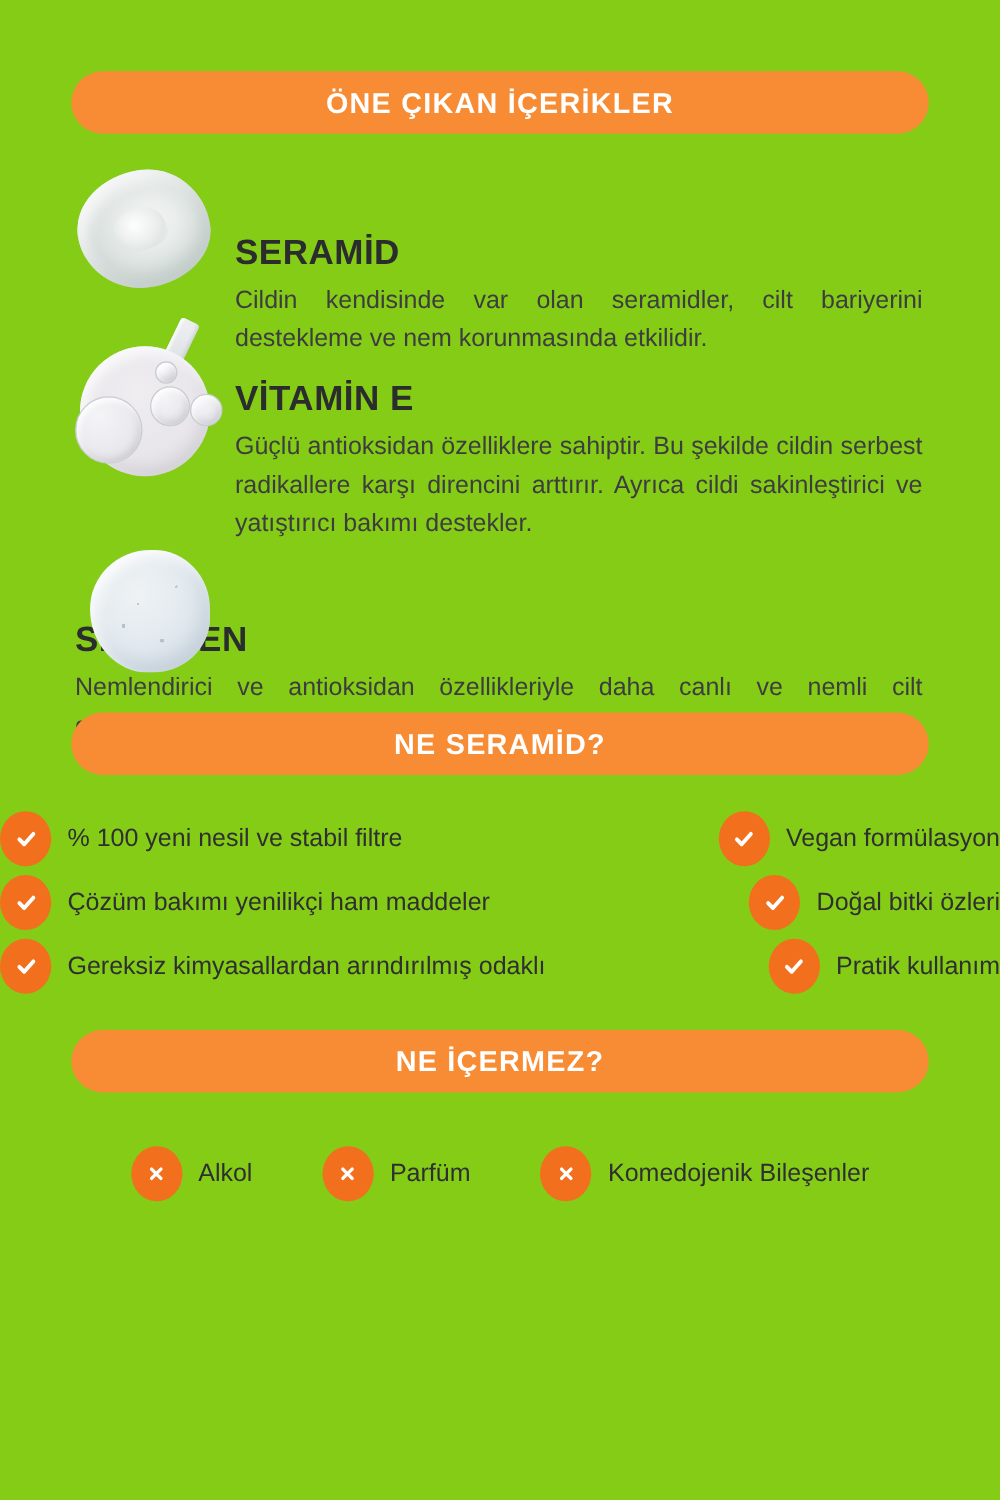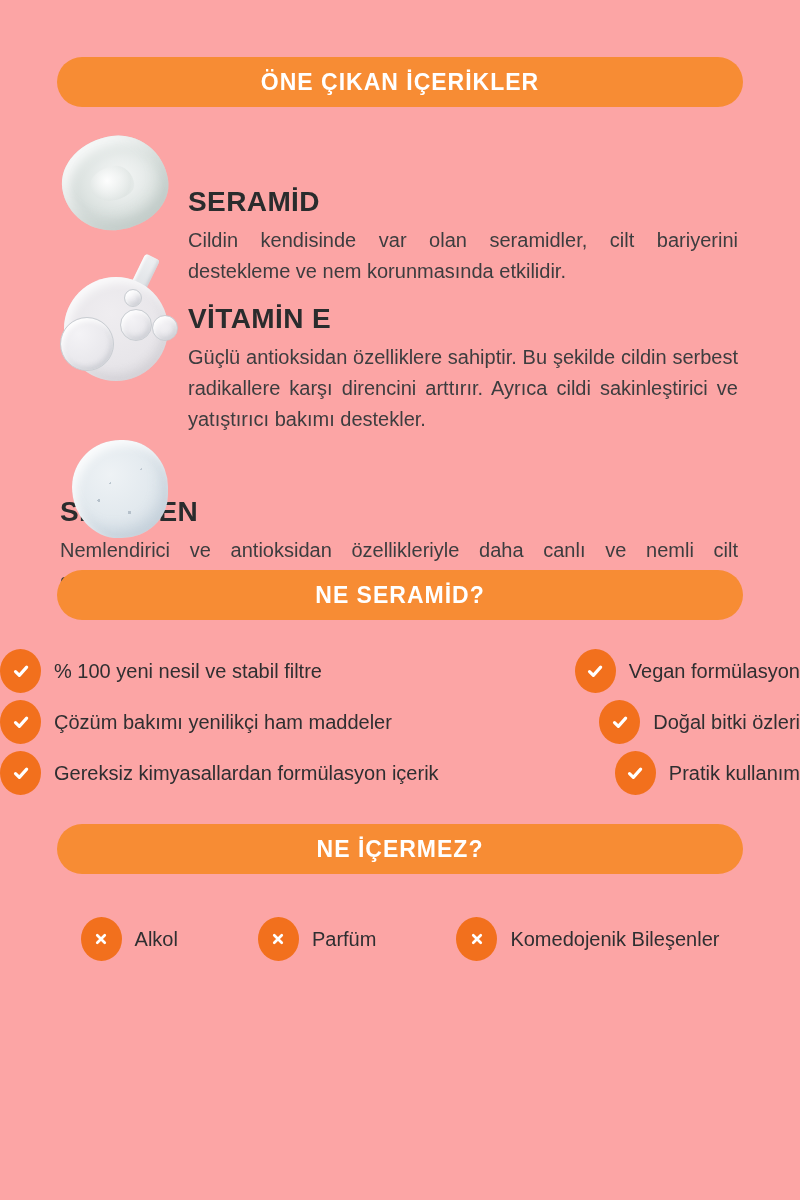--- a/index.html
+++ b/index.html
@@ -3,21 +3,21 @@
 <meta charset="utf-8">
 <style>
   :root{
     --banner-orange:#f78c34;
     --icon-orange:#f2701d;
     --heading-color:#2a2c2d;
     --body-color:#3d3d3f;
   }
   *{box-sizing:border-box;margin:0;padding:0;}
   body{background:#ffffff;font-family:"Liberation Sans",sans-serif;}
-  .canvas{position:relative;width:800px;height:1200px;background:#fca5a5;overflow:hidden;margin:0 auto;}
+  .canvas{position:relative;width:800px;height:1200px;background:#84cc16;overflow:hidden;margin:0 auto;}
 
   
   .banner{position:absolute;left:57px;width:686px;height:50px;border-radius:26px;
     background:var(--banner-orange);display:flex;align-items:center;justify-content:center;}
   .banner span{color:#ffffff;font-size:23px;font-weight:700;letter-spacing:1px;}
   .banner-1{top:57px;}
   .banner-2{top:570px;}
   .banner-3{top:824px;text-align:center;}
 
   
@@ -66,21 +66,21 @@
 
   
   .check-block{position:absolute;top:649px;left:0;width:800px;}
   .check-row{display:flex;justify-content:space-between;align-items:center;gap:24px;height:44px;margin-bottom:7px;}
   .check-item,.x-item{display:flex;align-items:center;gap:13px;}
   .round-icon{width:41px;height:44px;flex:none;border-radius:50%;background:var(--icon-orange);
     display:flex;align-items:center;justify-content:center;}
   .item-label{font-size:20px;color:#2f2f31;white-space:nowrap;}
 
   
-  .x-block{position:absolute;top:917px;left:0;width:800px;display:flex;justify-content:center;align-items:center;gap:80px;height:44px;}
+  .x-block{position:absolute;top:917px;left:0;width:800px;display:flex;justify-content:center;align-items:center;gap:56px;height:44px;}
 </style>
 </head>
 <body>
 
 <div class="canvas">
 
   <div class="banner banner-1">
     <span>ÖNE ÇIKAN İÇERİKLER</span>
   </div>
 
@@ -163,21 +163,21 @@
         <span class="item-label">Doğal bitki özleri</span>
       </div>
     </div>
     <div class="check-row">
       <div class="check-item">
         <div class="round-icon">
           <svg width="22" height="22" viewBox="0 0 24 24">
               <path d="M6 12.6l4.2 4.2 8-9" fill="none" stroke="#ffffff" stroke-width="3.4" stroke-linecap="round" stroke-linejoin="round"></path>
             </svg>
         </div>
-        <span class="item-label">Gereksiz kimyasallardan formülasyon içerik</span>
+        <span class="item-label">Gereksiz kimyasallardan arındırılmış odaklı</span>
       </div>
       <div class="check-item">
         <div class="round-icon">
           <svg width="22" height="22" viewBox="0 0 24 24">
               <path d="M6 12.6l4.2 4.2 8-9" fill="none" stroke="#ffffff" stroke-width="3.4" stroke-linecap="round" stroke-linejoin="round"></path>
             </svg>
         </div>
         <span class="item-label">Pratik kullanım</span>
       </div>
     </div>

